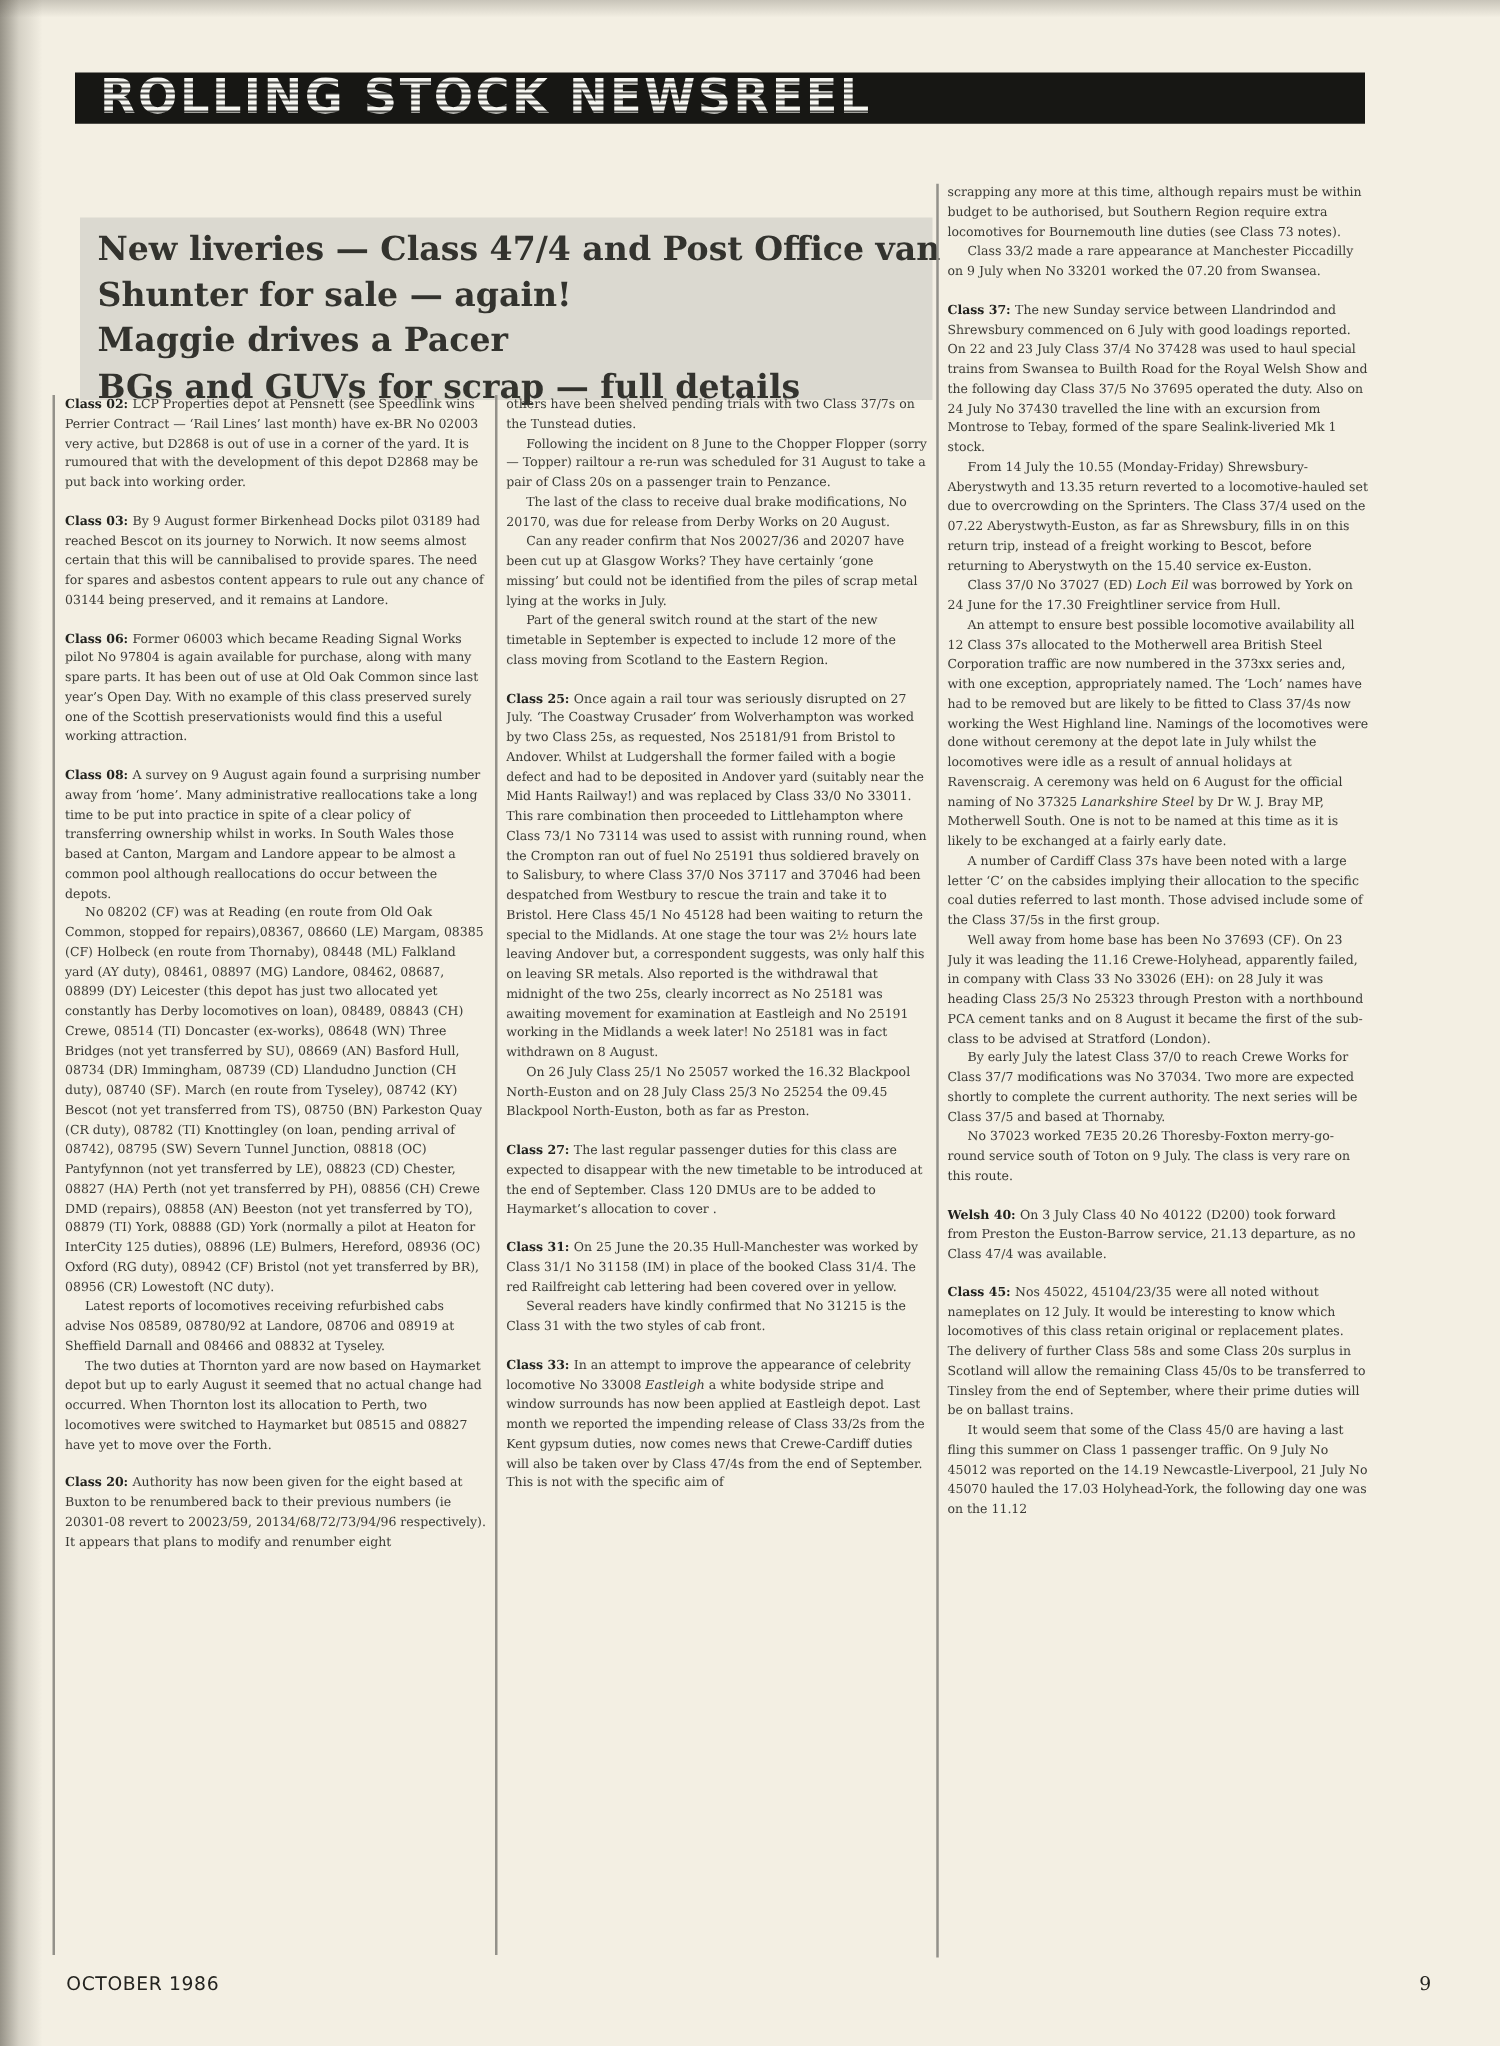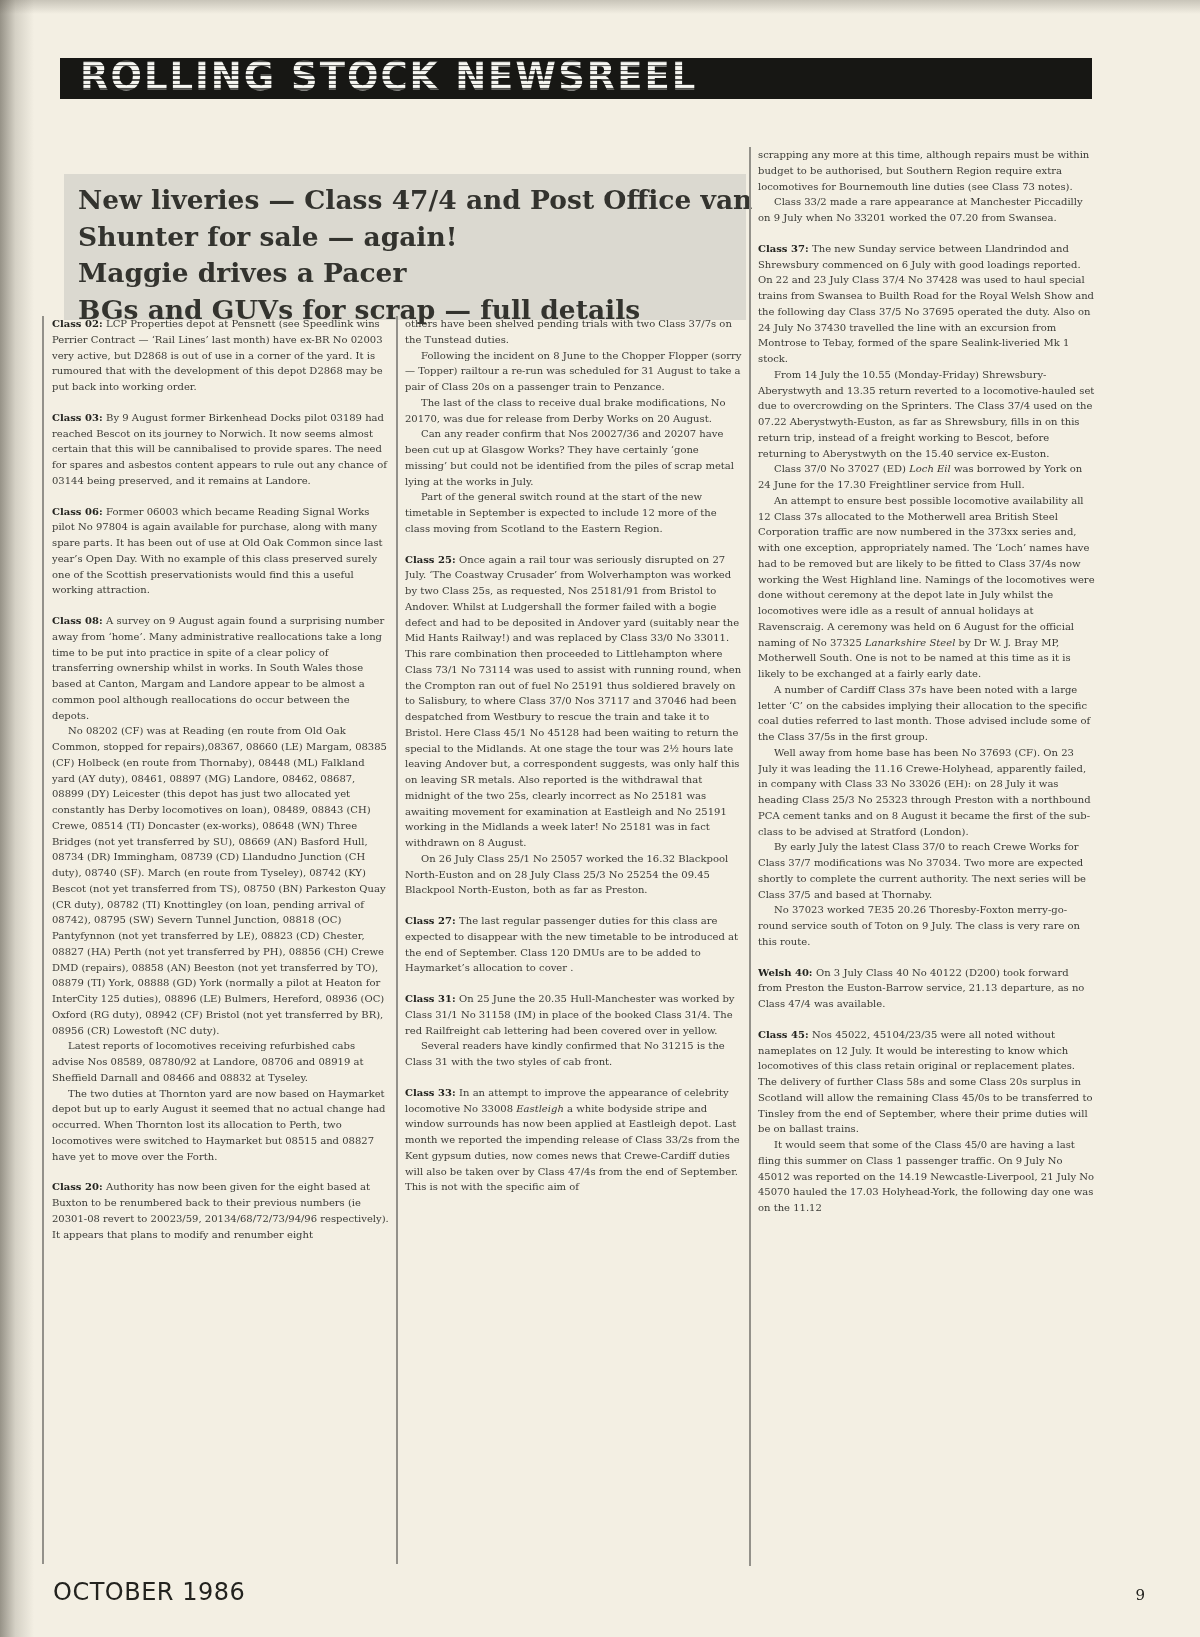--- a/index.html
+++ b/index.html
@@ -64,21 +64,21 @@
   .col-rule{position:absolute;width:1.5px;background:#93918a;}
   .rule-0{left:42px;top:316px;height:1248px;}
   .rule-1{left:396px;top:316px;height:1248px;}
   .rule-2{left:749px;top:147px;height:1419px;}
   
   .footer{
     position:absolute;left:53px;top:1578px;width:1092px;
     display:flex;justify-content:space-between;align-items:baseline;
   }
   .footer-issue{
-    font-family:"DejaVu Sans",sans-serif;font-size:24px;color:#23231f;
+    font-family:"DejaVu Sans",sans-serif;font-size:15px;color:#23231f;
     letter-spacing:.5px;
     text-align:center;
   }
   .footer-page{
     font-family:"DejaVu Serif",serif;font-size:15px;color:#23231f;
   }
 </style>
 </head>
 <body>
 

